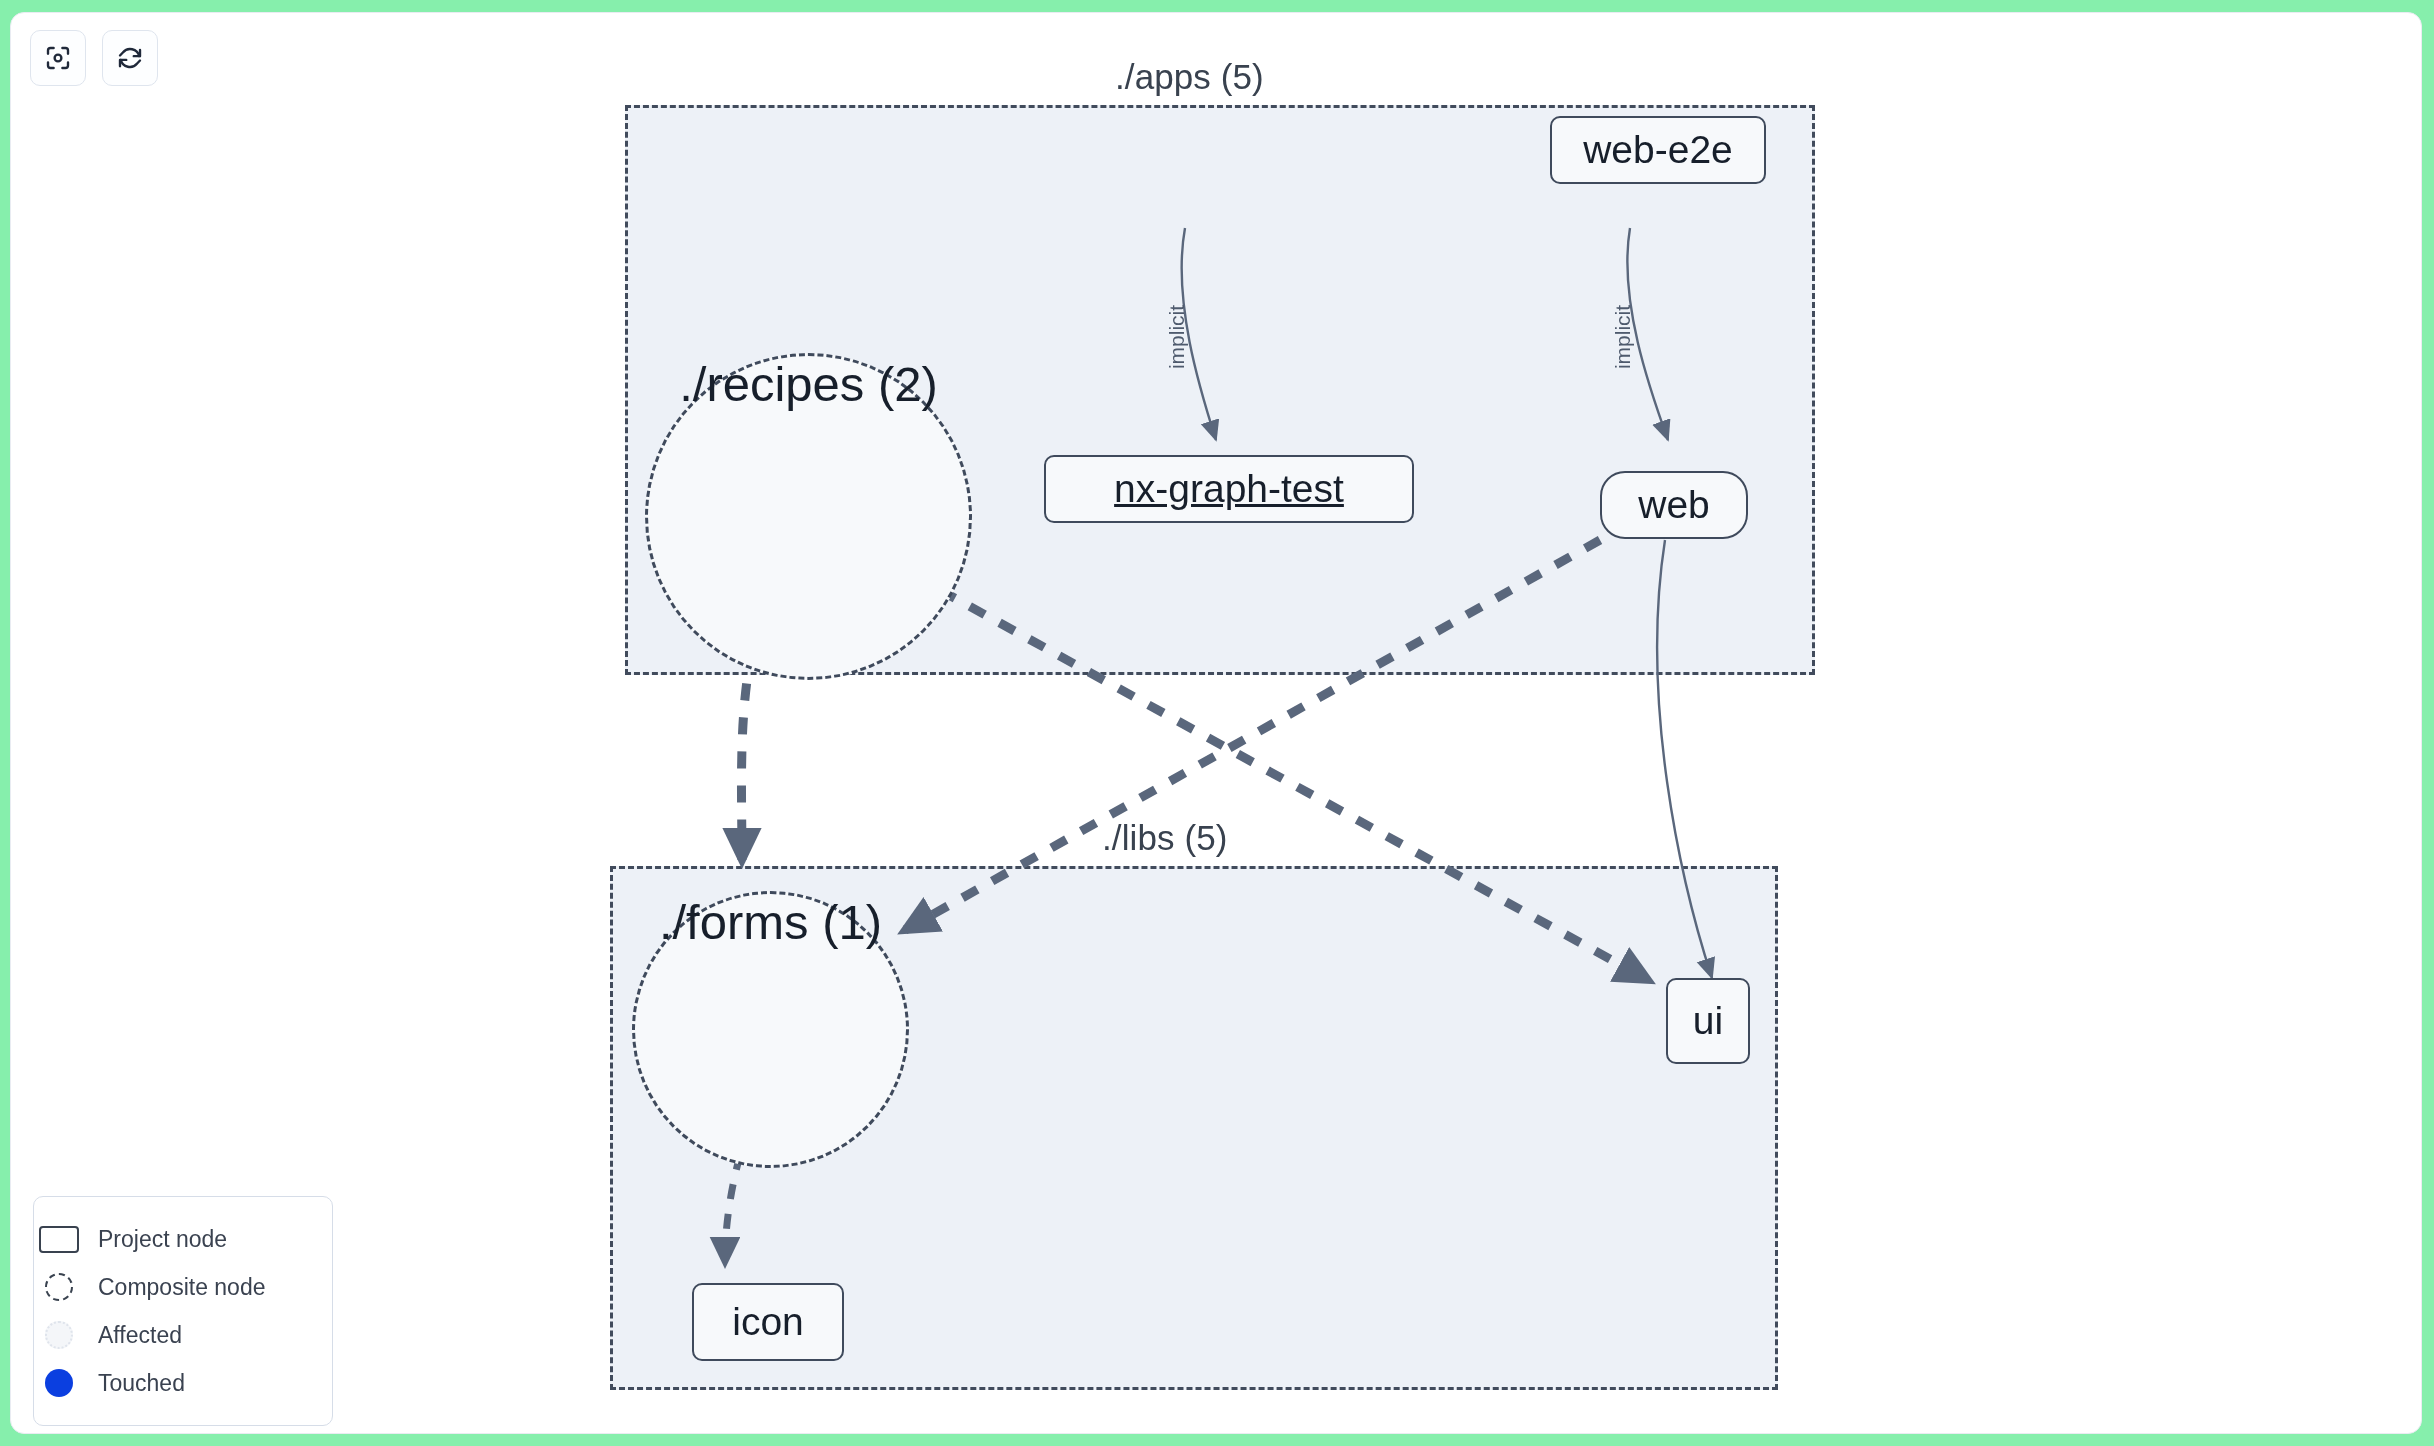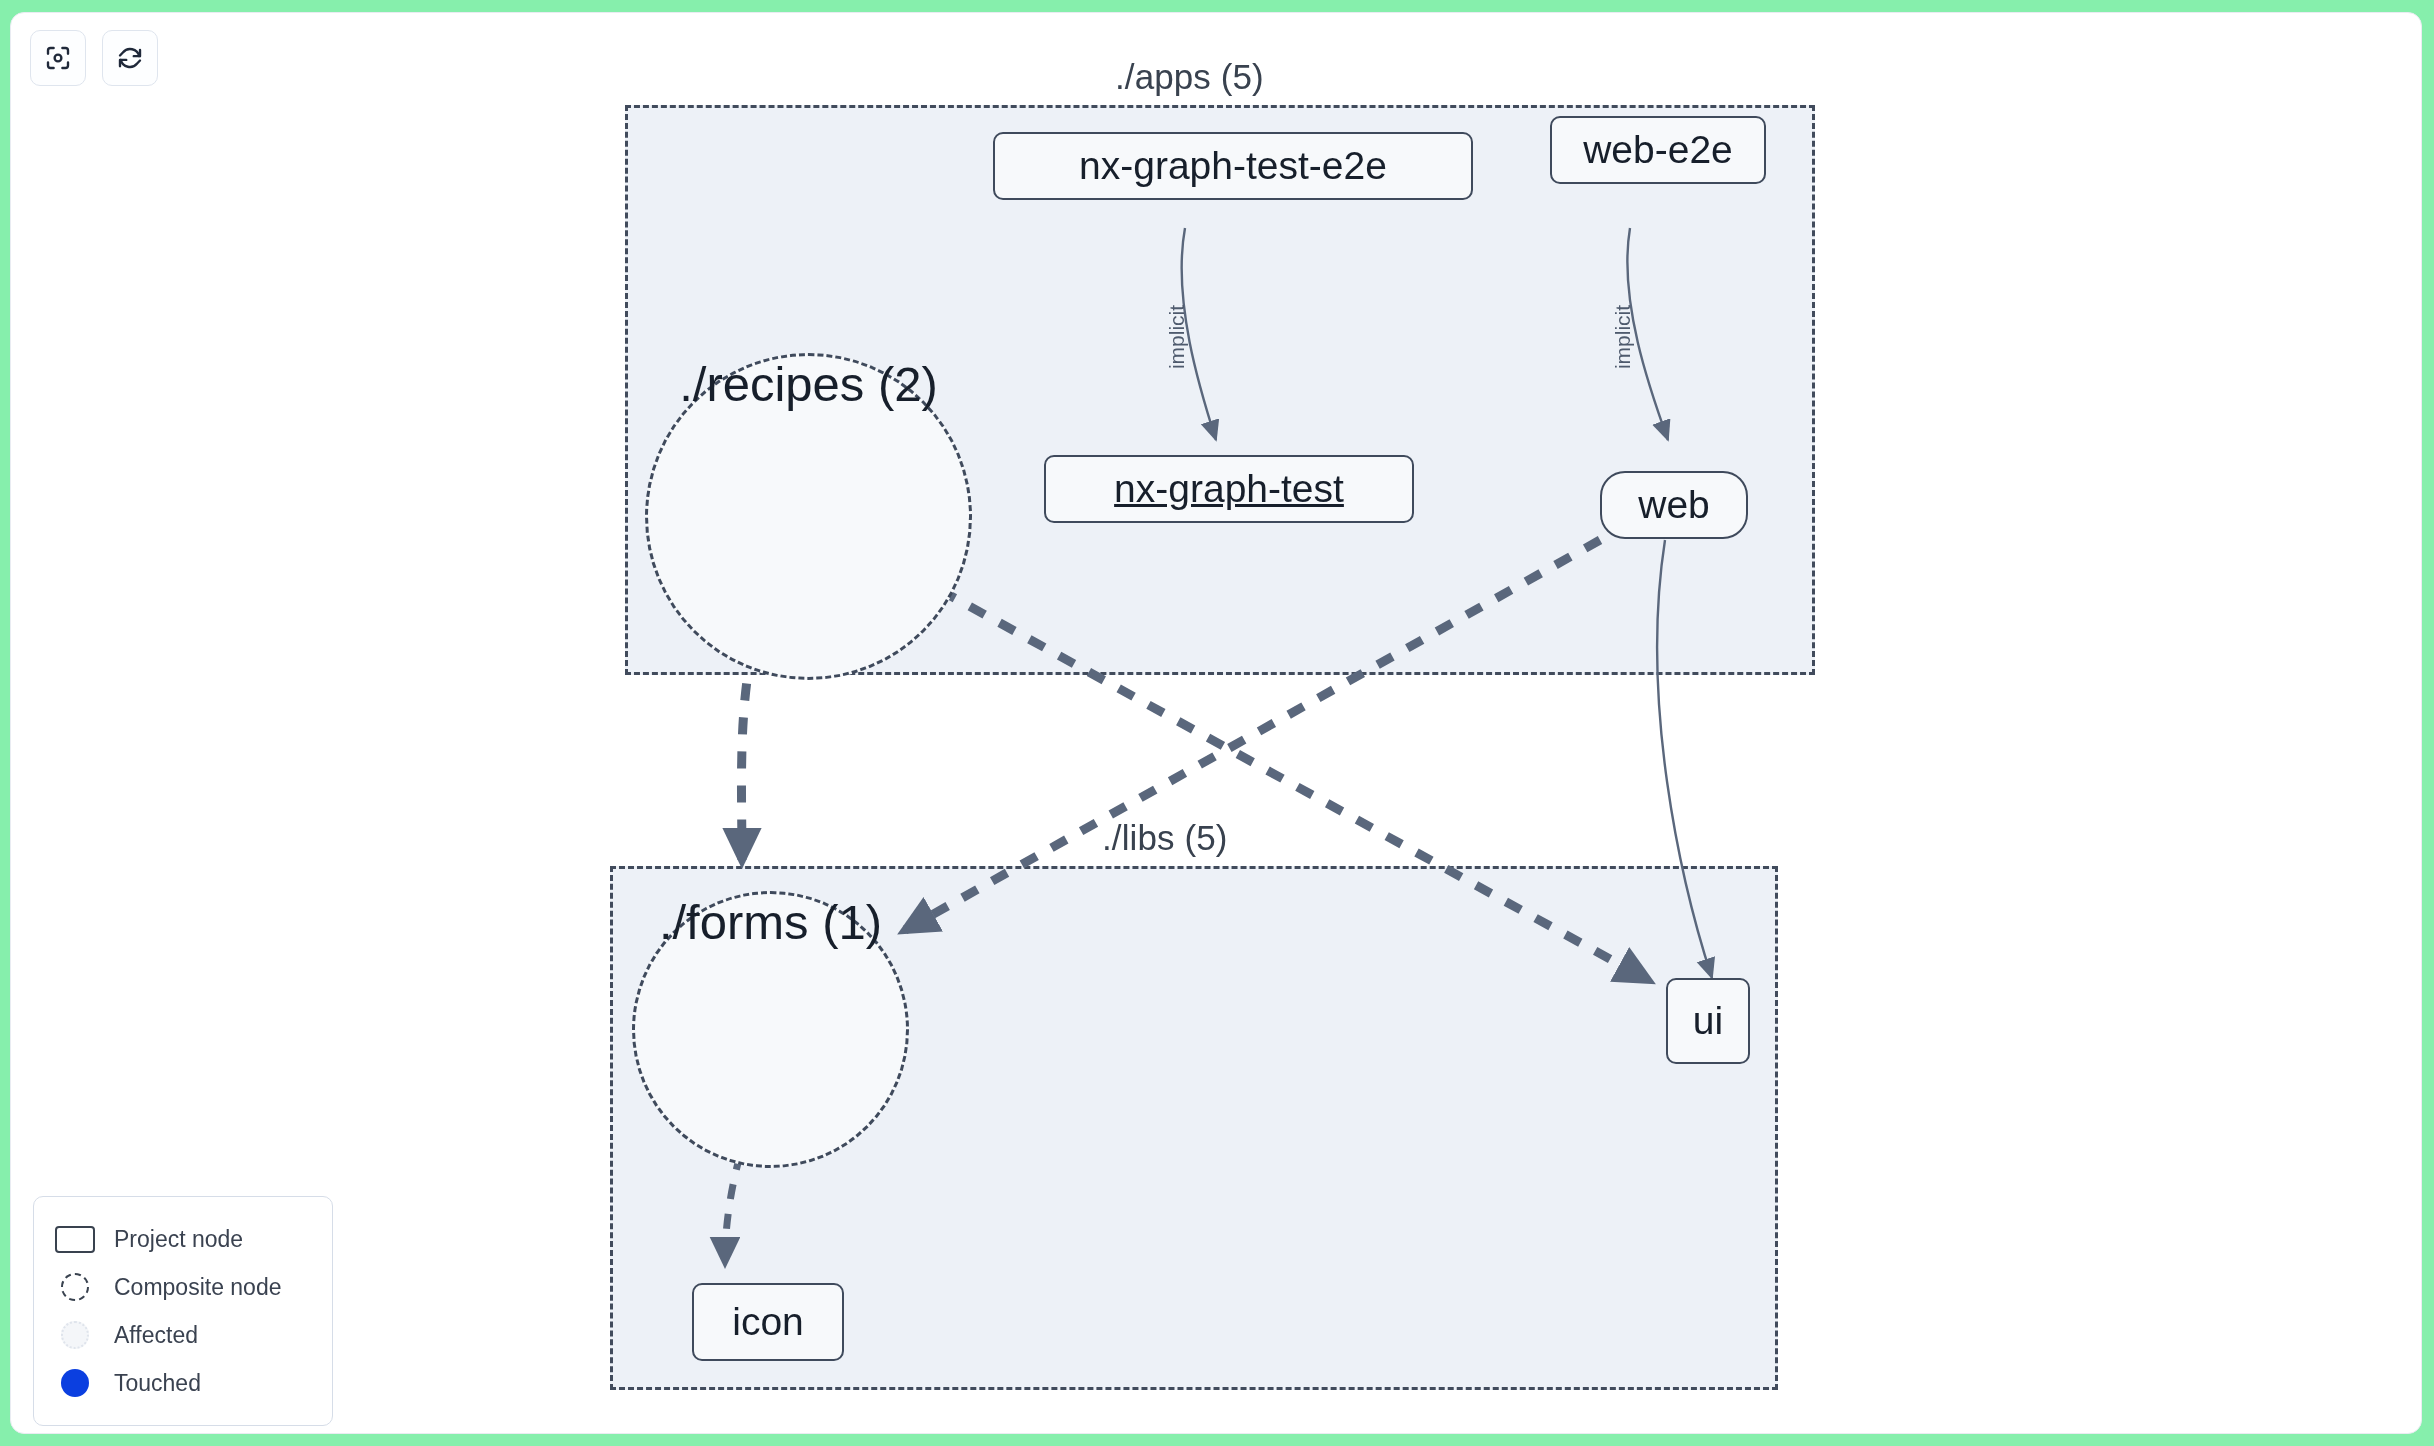--- a/index.html
+++ b/index.html
@@ -128,21 +128,21 @@
   }
   
   .legend {
     position: absolute;
     left: 33px;
     top: 1196px;
     width: 300px;
     border: 1px solid #d6dde8;
     border-radius: 10px;
     background: #ffffff;
-    padding: 18px 20px 18px 20px;
+    padding: 18px 20px 18px 4px;
     box-sizing: border-box;
     z-index: 45;
   }
   .legend-row {
     display: flex;
     align-items: center;
     height: 48px;
     gap: 18px;
   }
   .legend-label {
@@ -247,23 +247,20 @@
       <path d="M 1600,540 L 905,930" fill="none" stroke="#5a677c" stroke-width="9" stroke-dasharray="17 17" marker-end="url(#arrow-thick)"></path>
 
       <path d="M 1665,540 C 1640,700 1680,880 1712,978" fill="none" stroke="#5a677c" stroke-width="2.4" marker-end="url(#arrow-thin)"></path>
 
       <path d="M 740,1155 C 728,1200 725,1235 725,1262" fill="none" stroke="#5a677c" stroke-width="7" stroke-dasharray="15 15" marker-end="url(#arrow-thick)"></path>
     </svg>
 
     <div class="edge-label" style="left:1145px; top:325px; transform:rotate(-90deg);">implicit</div>
     <div class="edge-label" style="left:1591px; top:325px; transform:rotate(-90deg);">implicit</div>
 
-    <div class="node" style="left:993px; top:132px; width:480px; height:68px;">
-      <span>nx-graph-test-e2e</span>
-    </div>
 
     <div class="node" style="left:1550px; top:116px; width:216px; height:68px;justify-content:center;">
       <span>web-e2e</span>
     </div>
 
     <div class="composite" style="left:645px; top:353px; width:327px; height:327px;">
       <span>./recipes (2)</span>
     </div>
 
     <div class="node" style="left:1044px; top:455px; width:370px; height:68px;text-decoration:underline;">

